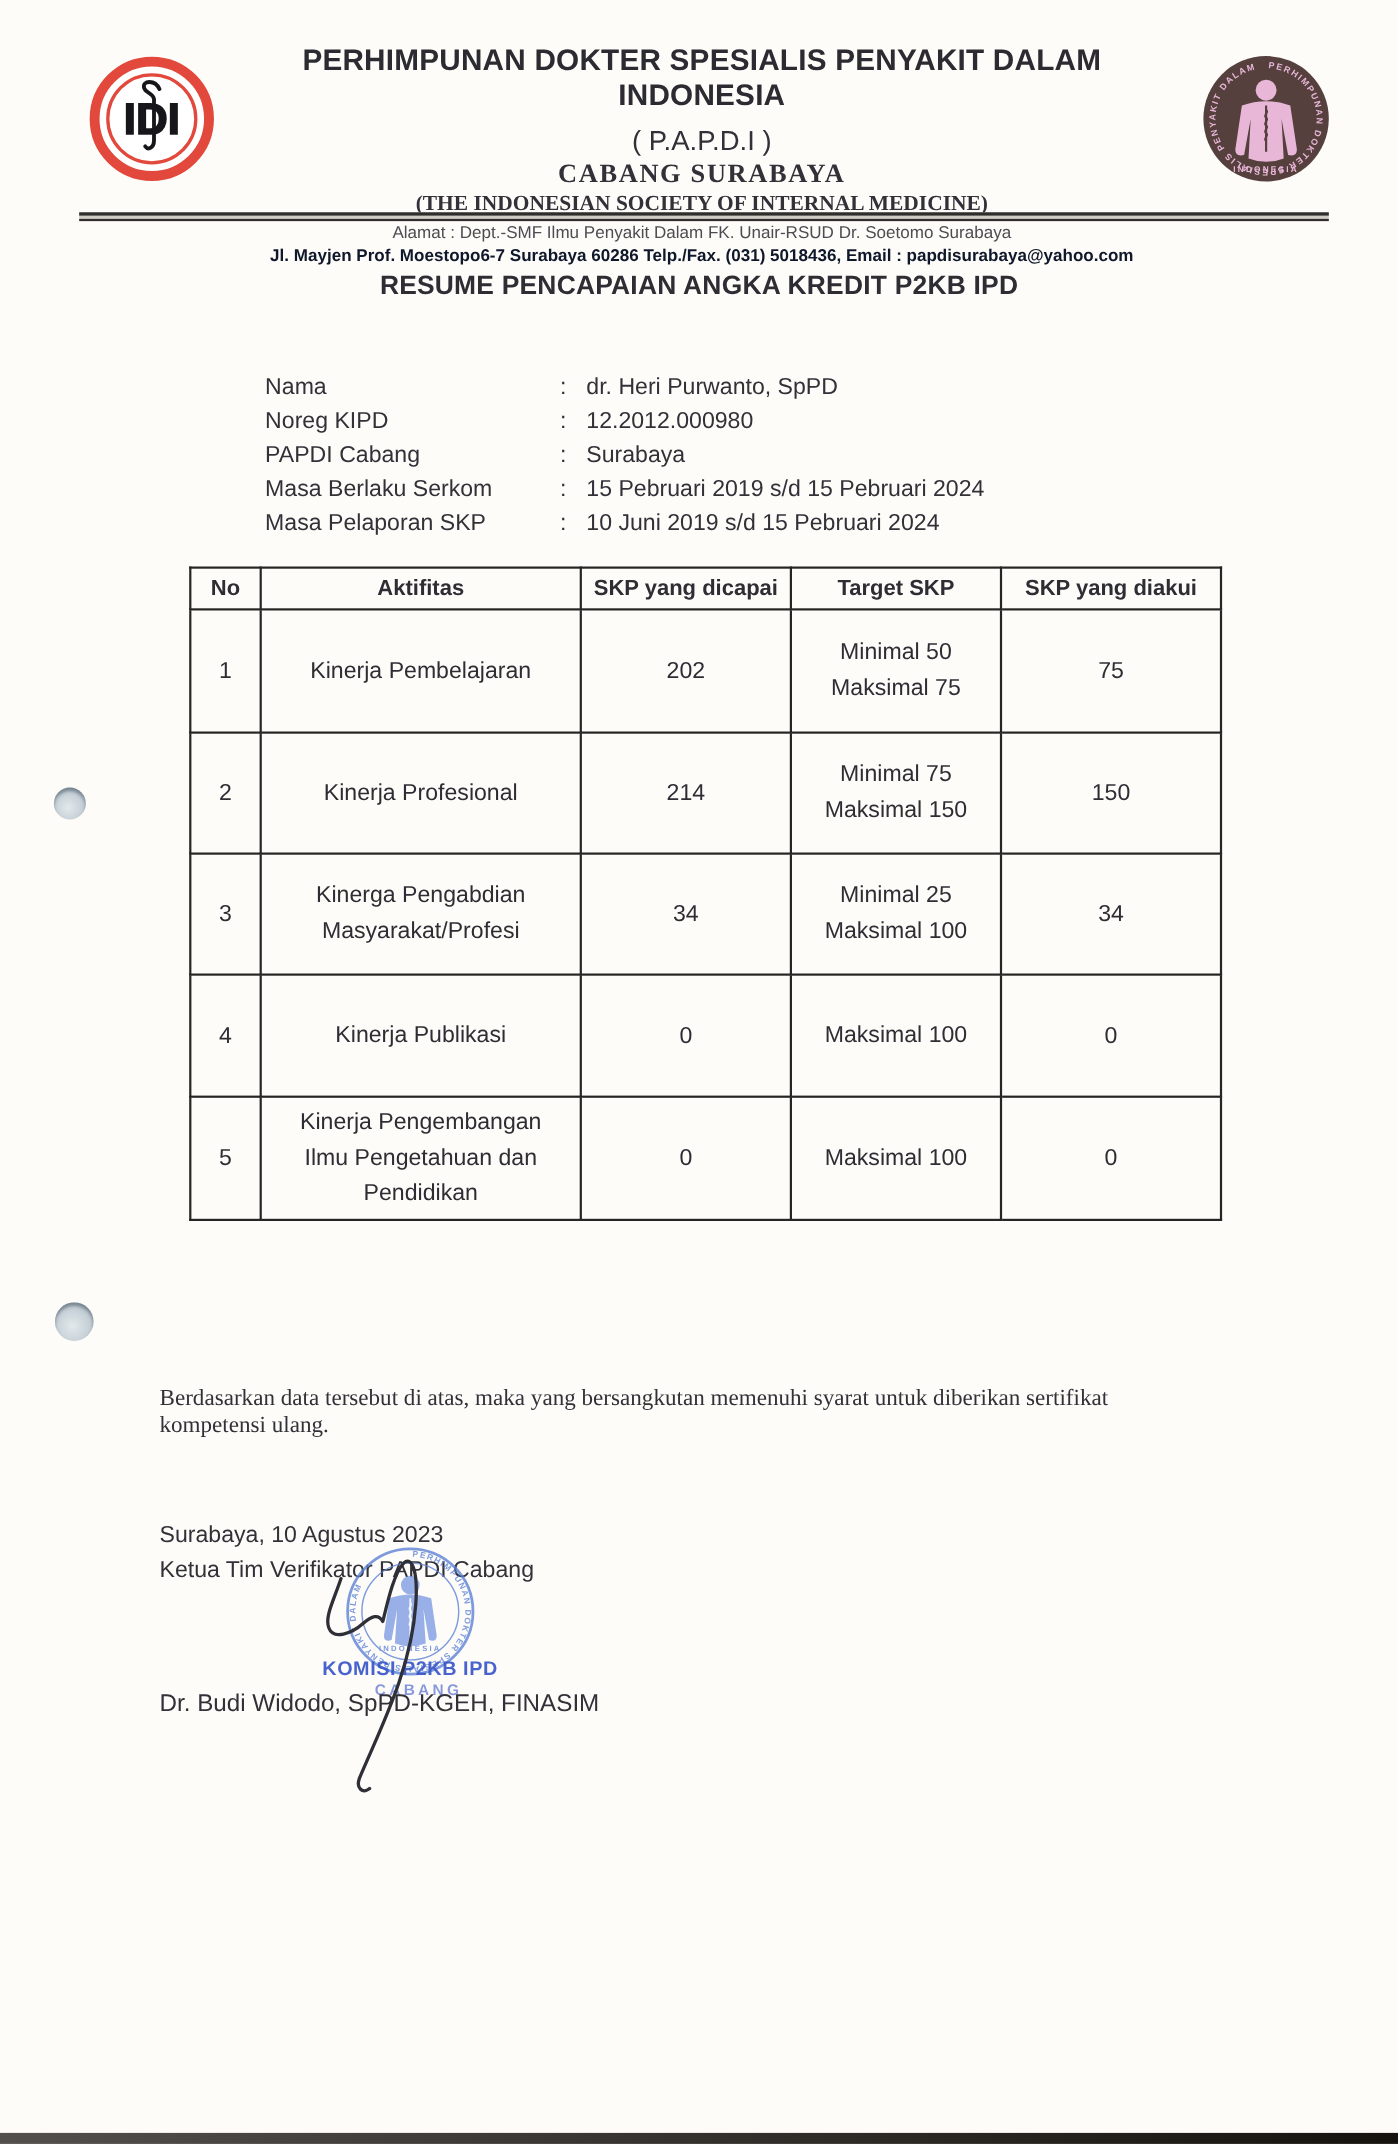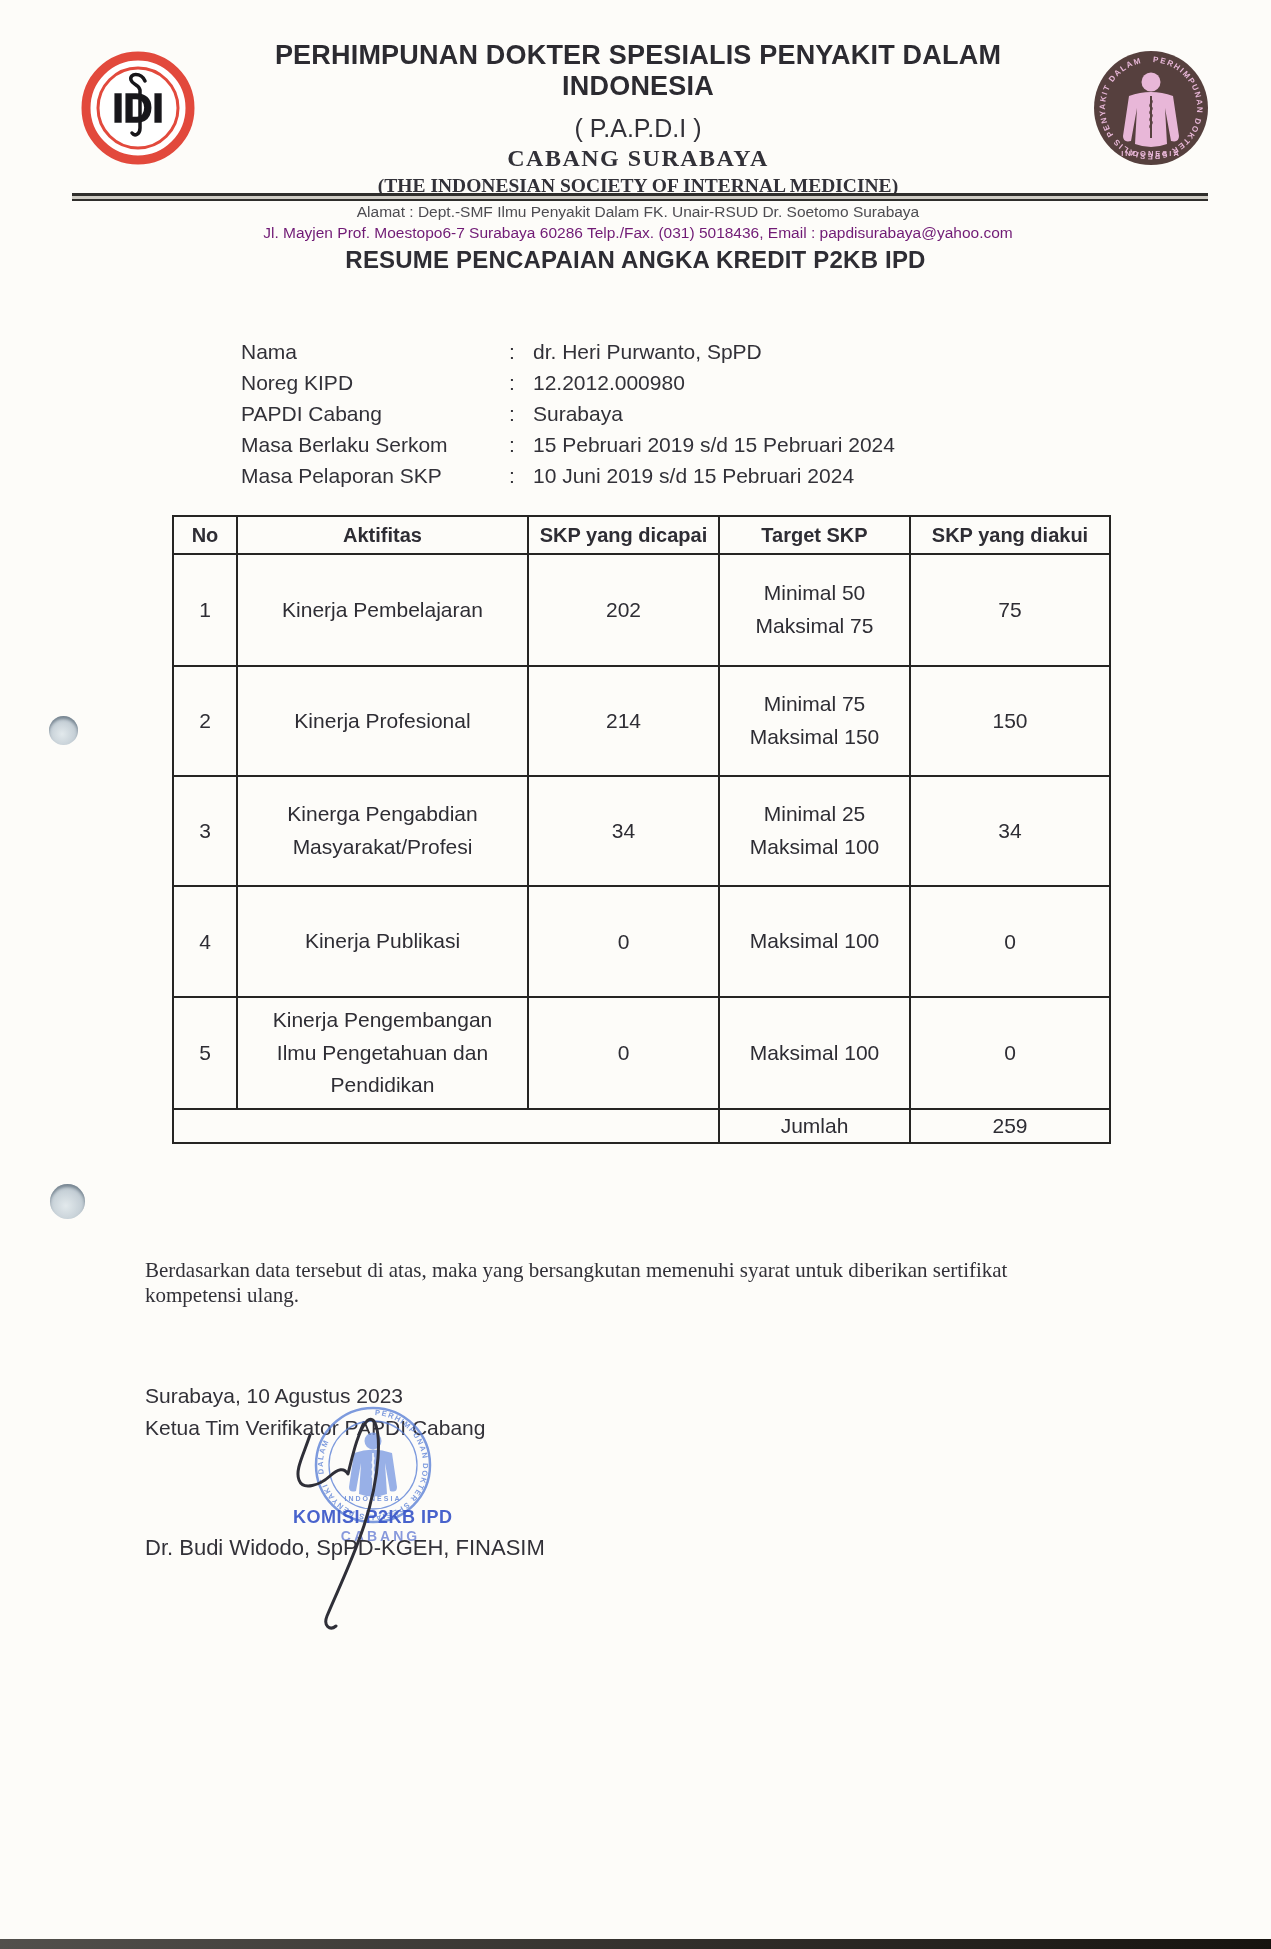--- a/index.html
+++ b/index.html
@@ -11,21 +11,21 @@
   
   .logo { position:absolute; }
   .idi-logo  { left:78px;  top:48px;  width:120px; height:120px; }
   .papdi-logo{ left:1090px; top:44px; width:122px; height:128px; }
   .hdr-text { position:absolute; left:198px; top:40px; width:880px; text-align:center; }
   .hdr-org    { font-size:27px; font-weight:bold; color:#2c2b31; letter-spacing:.2px; }
   .hdr-abbr   { font-size:25px; font-weight:normal; margin-top:12px; }
   .hdr-branch { font-family:"Liberation Serif", serif; font-size:24px; font-weight:bold; letter-spacing:1.5px; margin-top:2px; }
   .hdr-en     { font-family:"Liberation Serif", serif; font-size:19.5px; font-weight:bold; margin-top:3px; }
   .hdr-addr1  { font-size:15.5px; color:#4d4c51; margin-top:6px; }
-  .hdr-addr2  { font-size:15.5px; color:#701a75; margin-top:3px; }
+  .hdr-addr2  { font-size:15.5px; color:#0f172a; margin-top:3px;font-weight:bold; }
   .hdr-rule { position:absolute; left:72px; top:193px; width:1136px; height:3px;
     border-top:3px solid #2f2e2c; border-bottom:2px solid #2f2e2c; background:#cfccc5; }
   
   .doc-title { position:absolute; left:0; top:246px; width:1271px; text-align:center;
     font-size:24px; font-weight:bold; letter-spacing:.2px; color:#2e2d34; }
   
   .info { position:absolute; left:241px; top:336px; font-size:21px; }
   .info-row { display:flex; height:31px; line-height:31px; }
   .info-label { width:268px; }
   .info-colon { width:24px; }
@@ -197,25 +197,20 @@
       <td>
             <div class="akt">Kinerja Pengembangan Ilmu Pengetahuan dan Pendidikan</div>
           </td>
       <td>0</td>
       <td class="tgt">
         <div>Maksimal 100</div>
 
       </td>
       <td>0</td>
     </tr>
-    <tr style="height:34px">
-      <td colspan="3"></td>
-      <td class="bold">Jumlah</td>
-      <td class="bold">259</td>
-    </tr>
   </tbody>
     </table>
 
   <div class="conclusion">Berdasarkan data tersebut di atas, maka yang bersangkutan memenuhi syarat untuk diberikan sertifikat kompetensi ulang.</div>
 
   <div class="place-date">Surabaya, 10 Agustus 2023</div>
   <div class="role">Ketua Tim Verifikator PAPDI Cabang</div>
 
   <svg class="stamp" viewBox="0 0 125 125">
     <g stroke="#5b80d6" fill="none" opacity="0.9">

